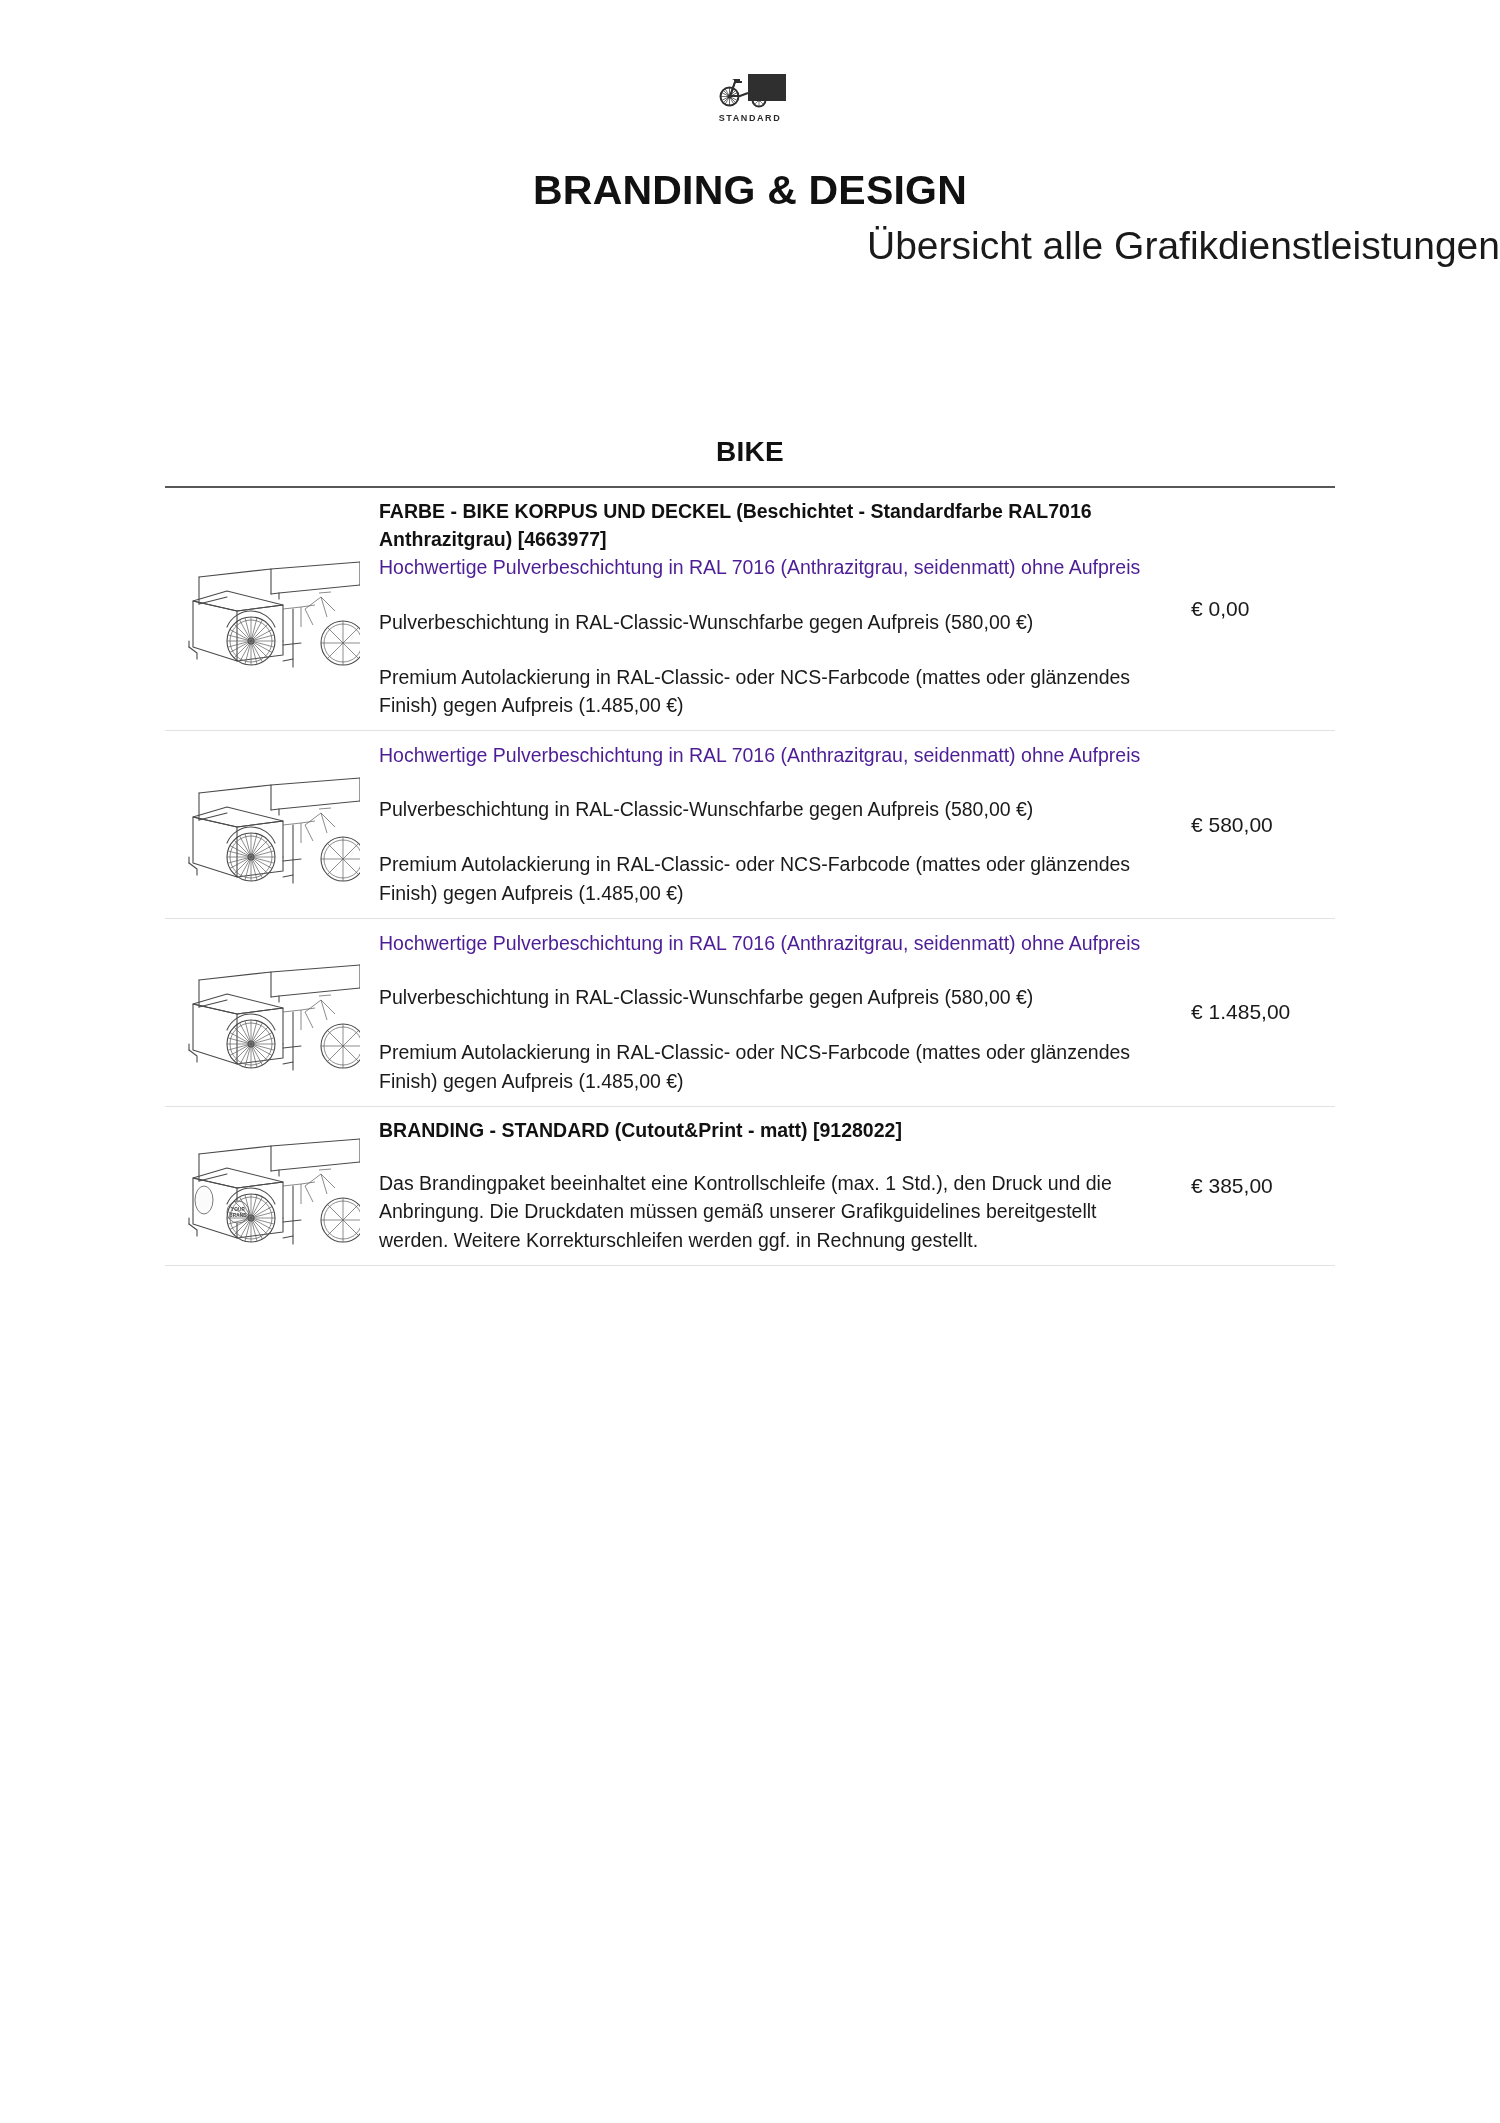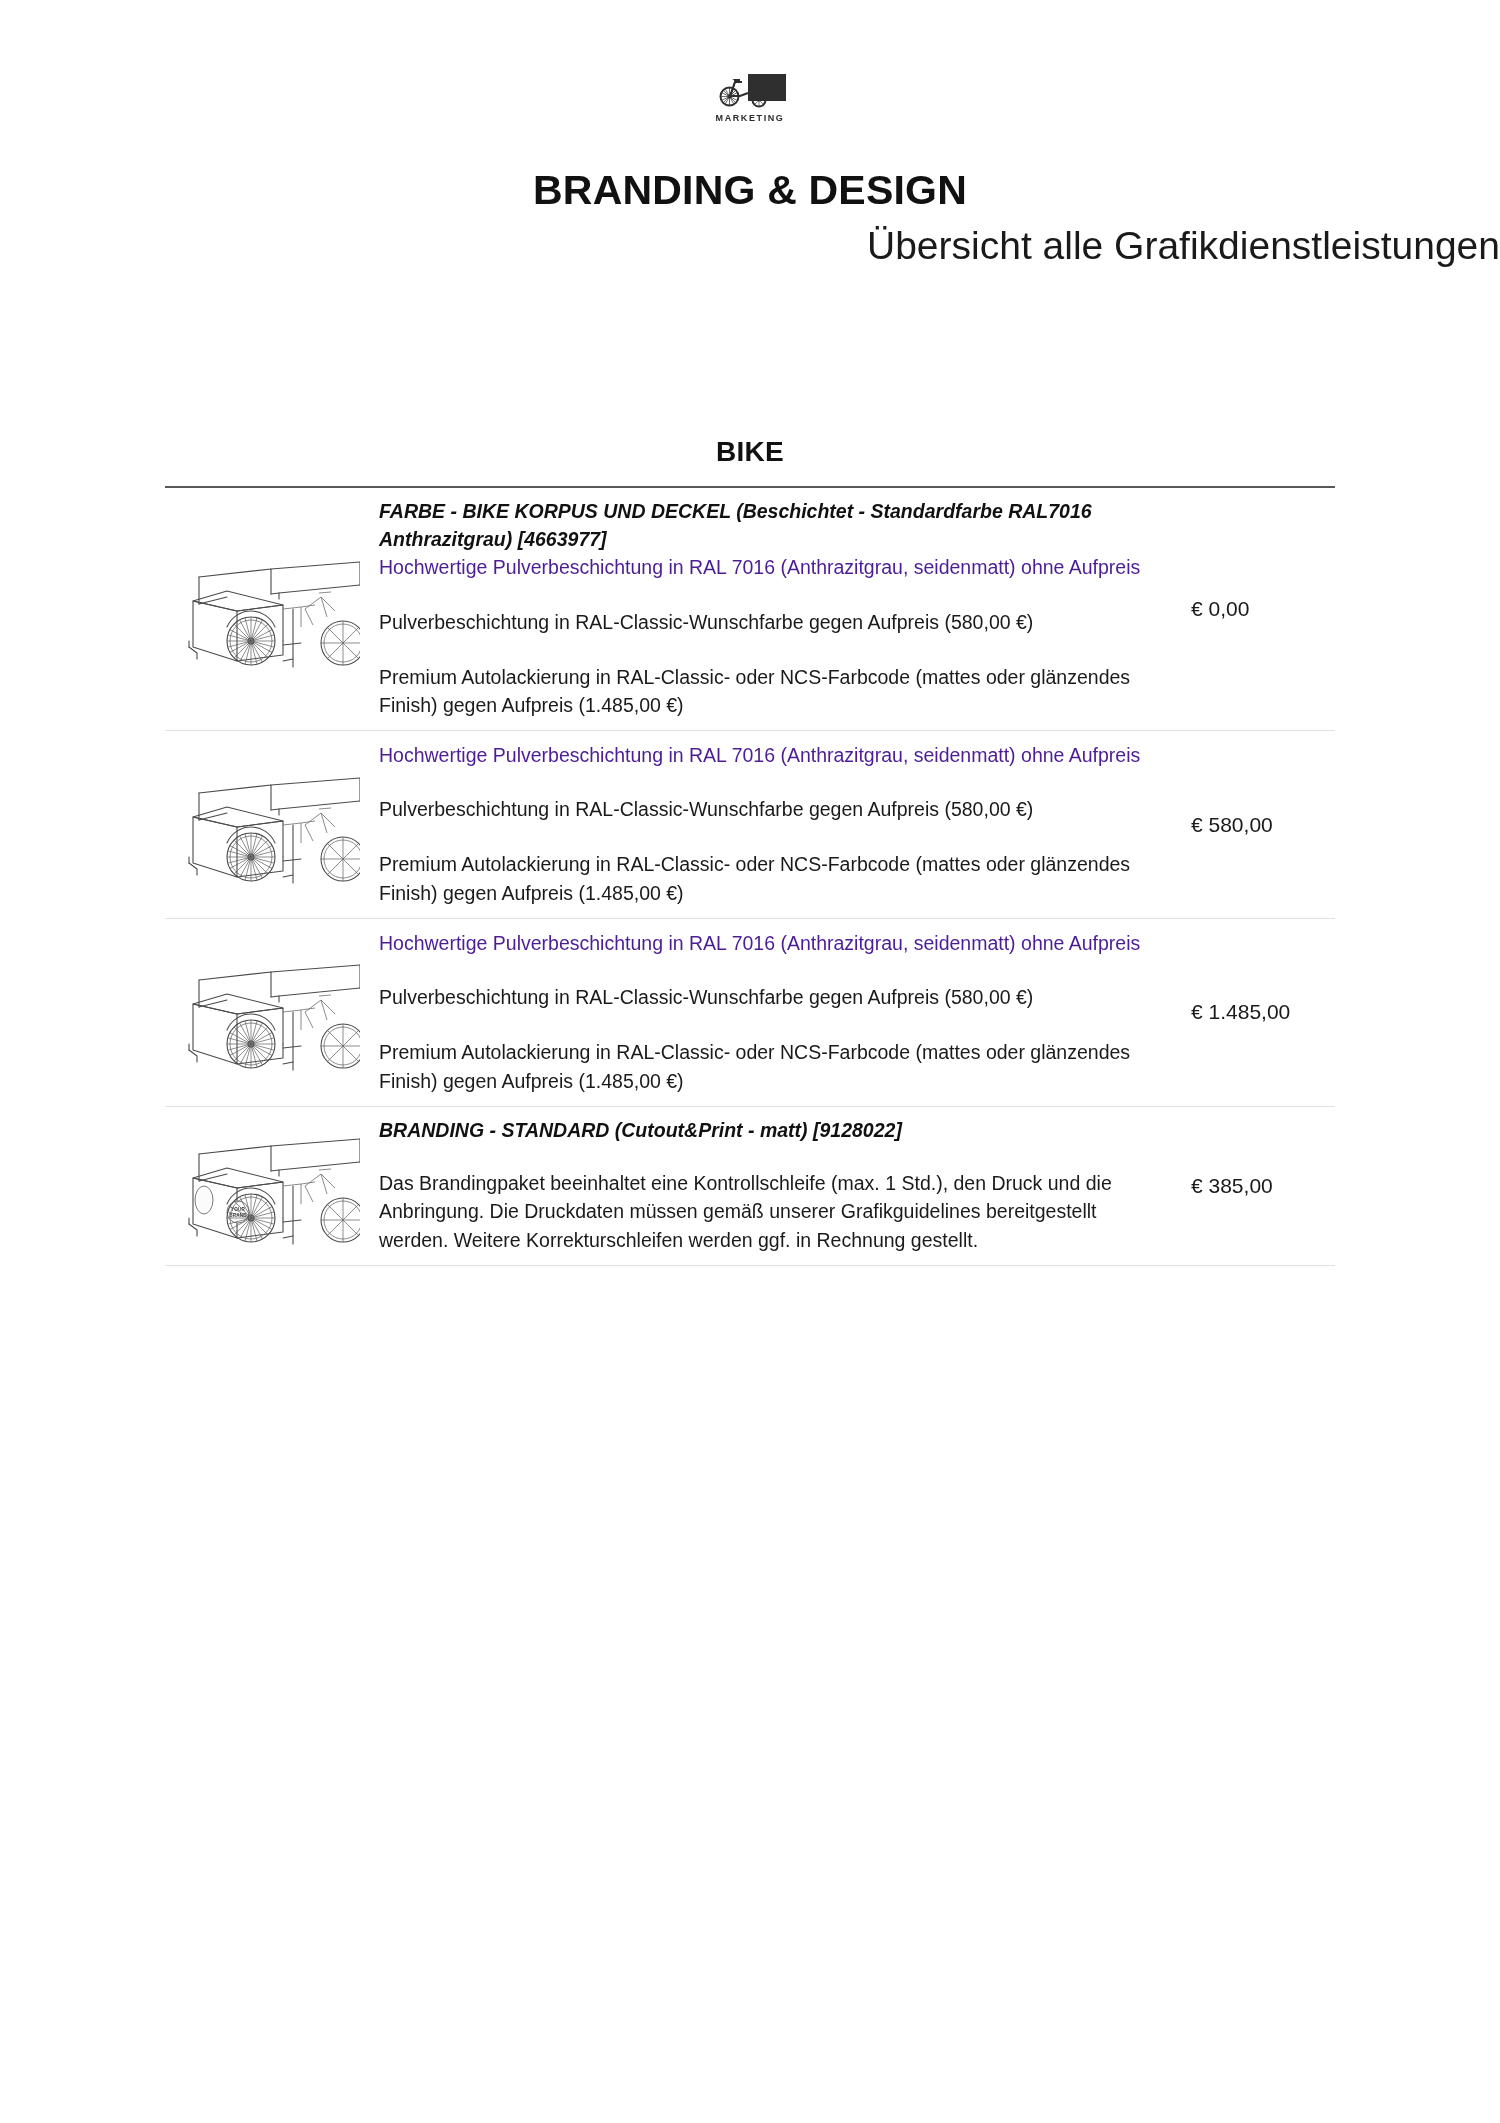--- a/index.html
+++ b/index.html
@@ -125,21 +125,20 @@
     padding-left: 6px;
     box-sizing: border-box;
   }
 
   .item-title {
     font-size: 19.5px;
     font-weight: 700;
     line-height: 1.42;
     color: #111;
     margin: 0;
-    font-style: italic;
   }
   .item-desc {
     font-size: 19.5px;
     font-weight: 400;
     line-height: 1.45;
     color: #4c1d95;
     margin: 0;
   }
   .item-para {
     font-size: 19.5px;
@@ -192,21 +191,21 @@
 
       <circle cx="52" cy="38" r="6.5" fill="none" stroke="#2f2f2f" stroke-width="2"></circle>
       <circle cx="52" cy="38" r="1.6" fill="#2f2f2f"></circle>
       <g stroke="#2f2f2f" stroke-width="0.6">
         <line x1="52" y1="31.5" x2="52" y2="44.5"></line>
         <line x1="45.5" y1="38" x2="58.5" y2="38"></line>
         <line x1="47.4" y1="33.4" x2="56.6" y2="42.6"></line>
         <line x1="56.6" y1="33.4" x2="47.4" y2="42.6"></line>
       </g>
     </svg>
-    <div class="logo-word">MARKETING</div>
+    <div class="logo-word">STANDARD</div>
   </div>
 
   <h1 class="doc-title">BRANDING &amp; DESIGN</h1>
   <h2 class="doc-subtitle">Übersicht alle Grafikdienstleistungen</h2>
 
   <div class="section">
     <div class="section-head">BIKE</div>
     <div class="rule-strong"></div>
 
     <div class="row">

